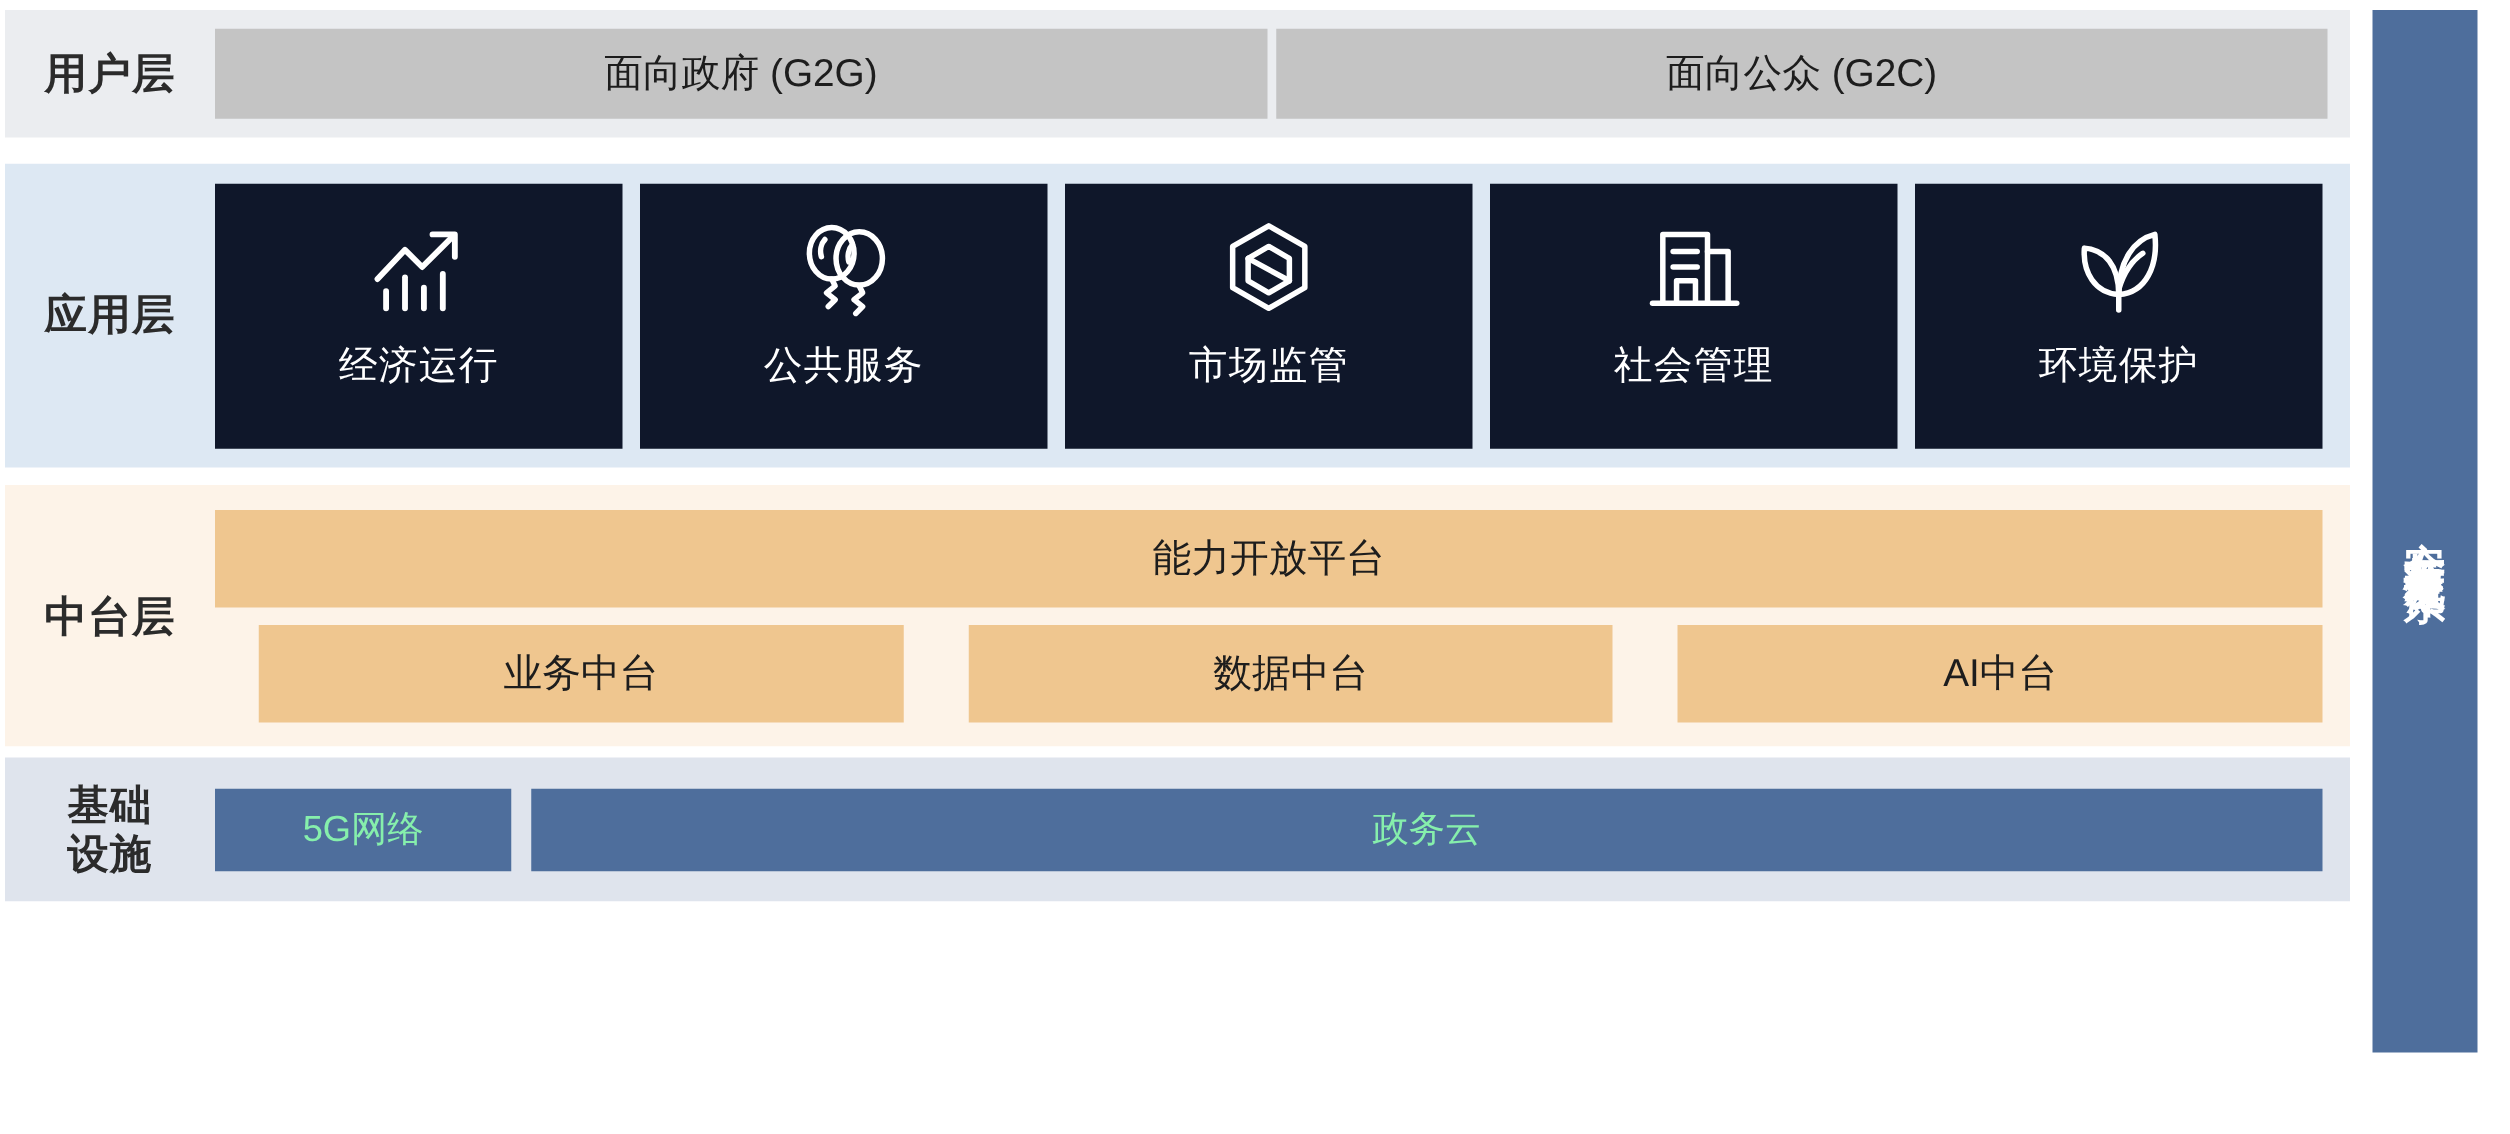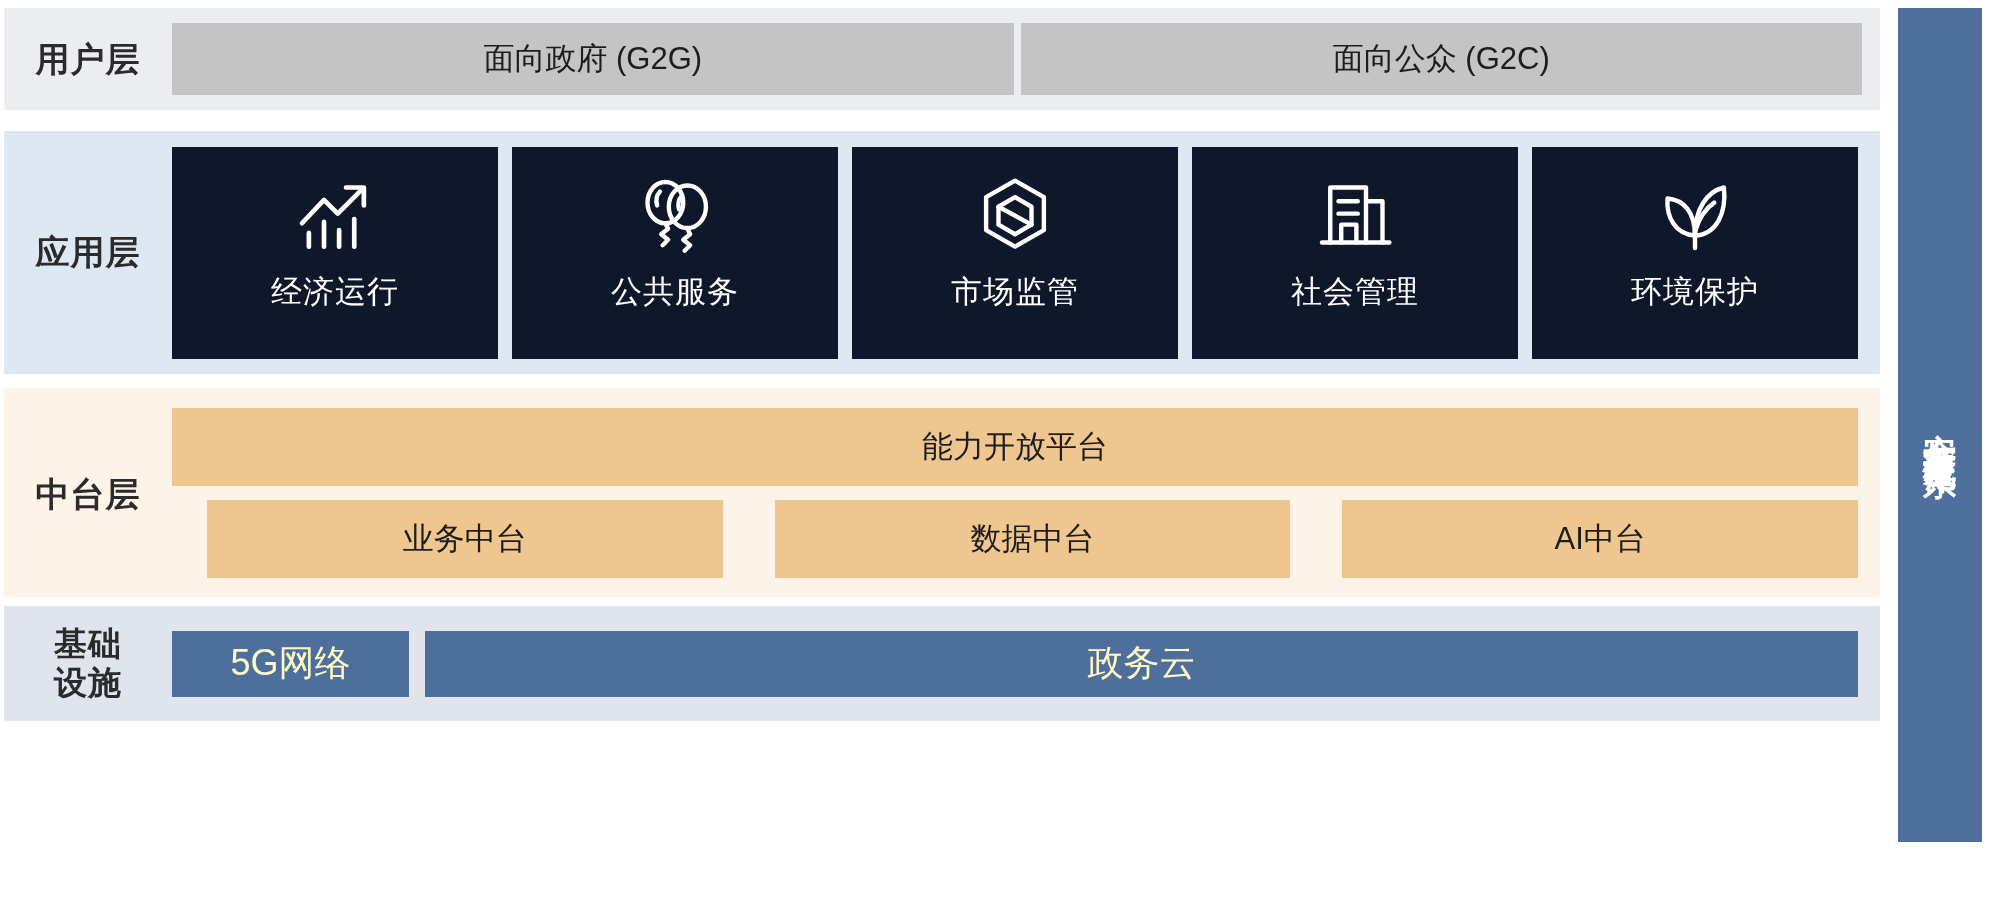--- a/index.html
+++ b/index.html
@@ -139,21 +139,21 @@
   }
   #infra-layer .layer-label{font-size:33px;}
   #infra-layer .layer-body{
     gap:16px;
     padding-right:22px;
   }
   .infra-box{
     height:66px;
     background:#4e6e9c;
     display:flex;align-items:center;justify-content:center;
-    font-size:36px;color:#fef9c3;
+    font-size:29px;color:#86efac;
     box-sizing:border-box;
   }
   .infra-small{flex:0 0 237px;}
   .infra-wide{flex:1 1 auto;}
 
   
   #security-band{
     position:absolute;
     left:1898px;top:8px;
     width:84px;height:834px;

